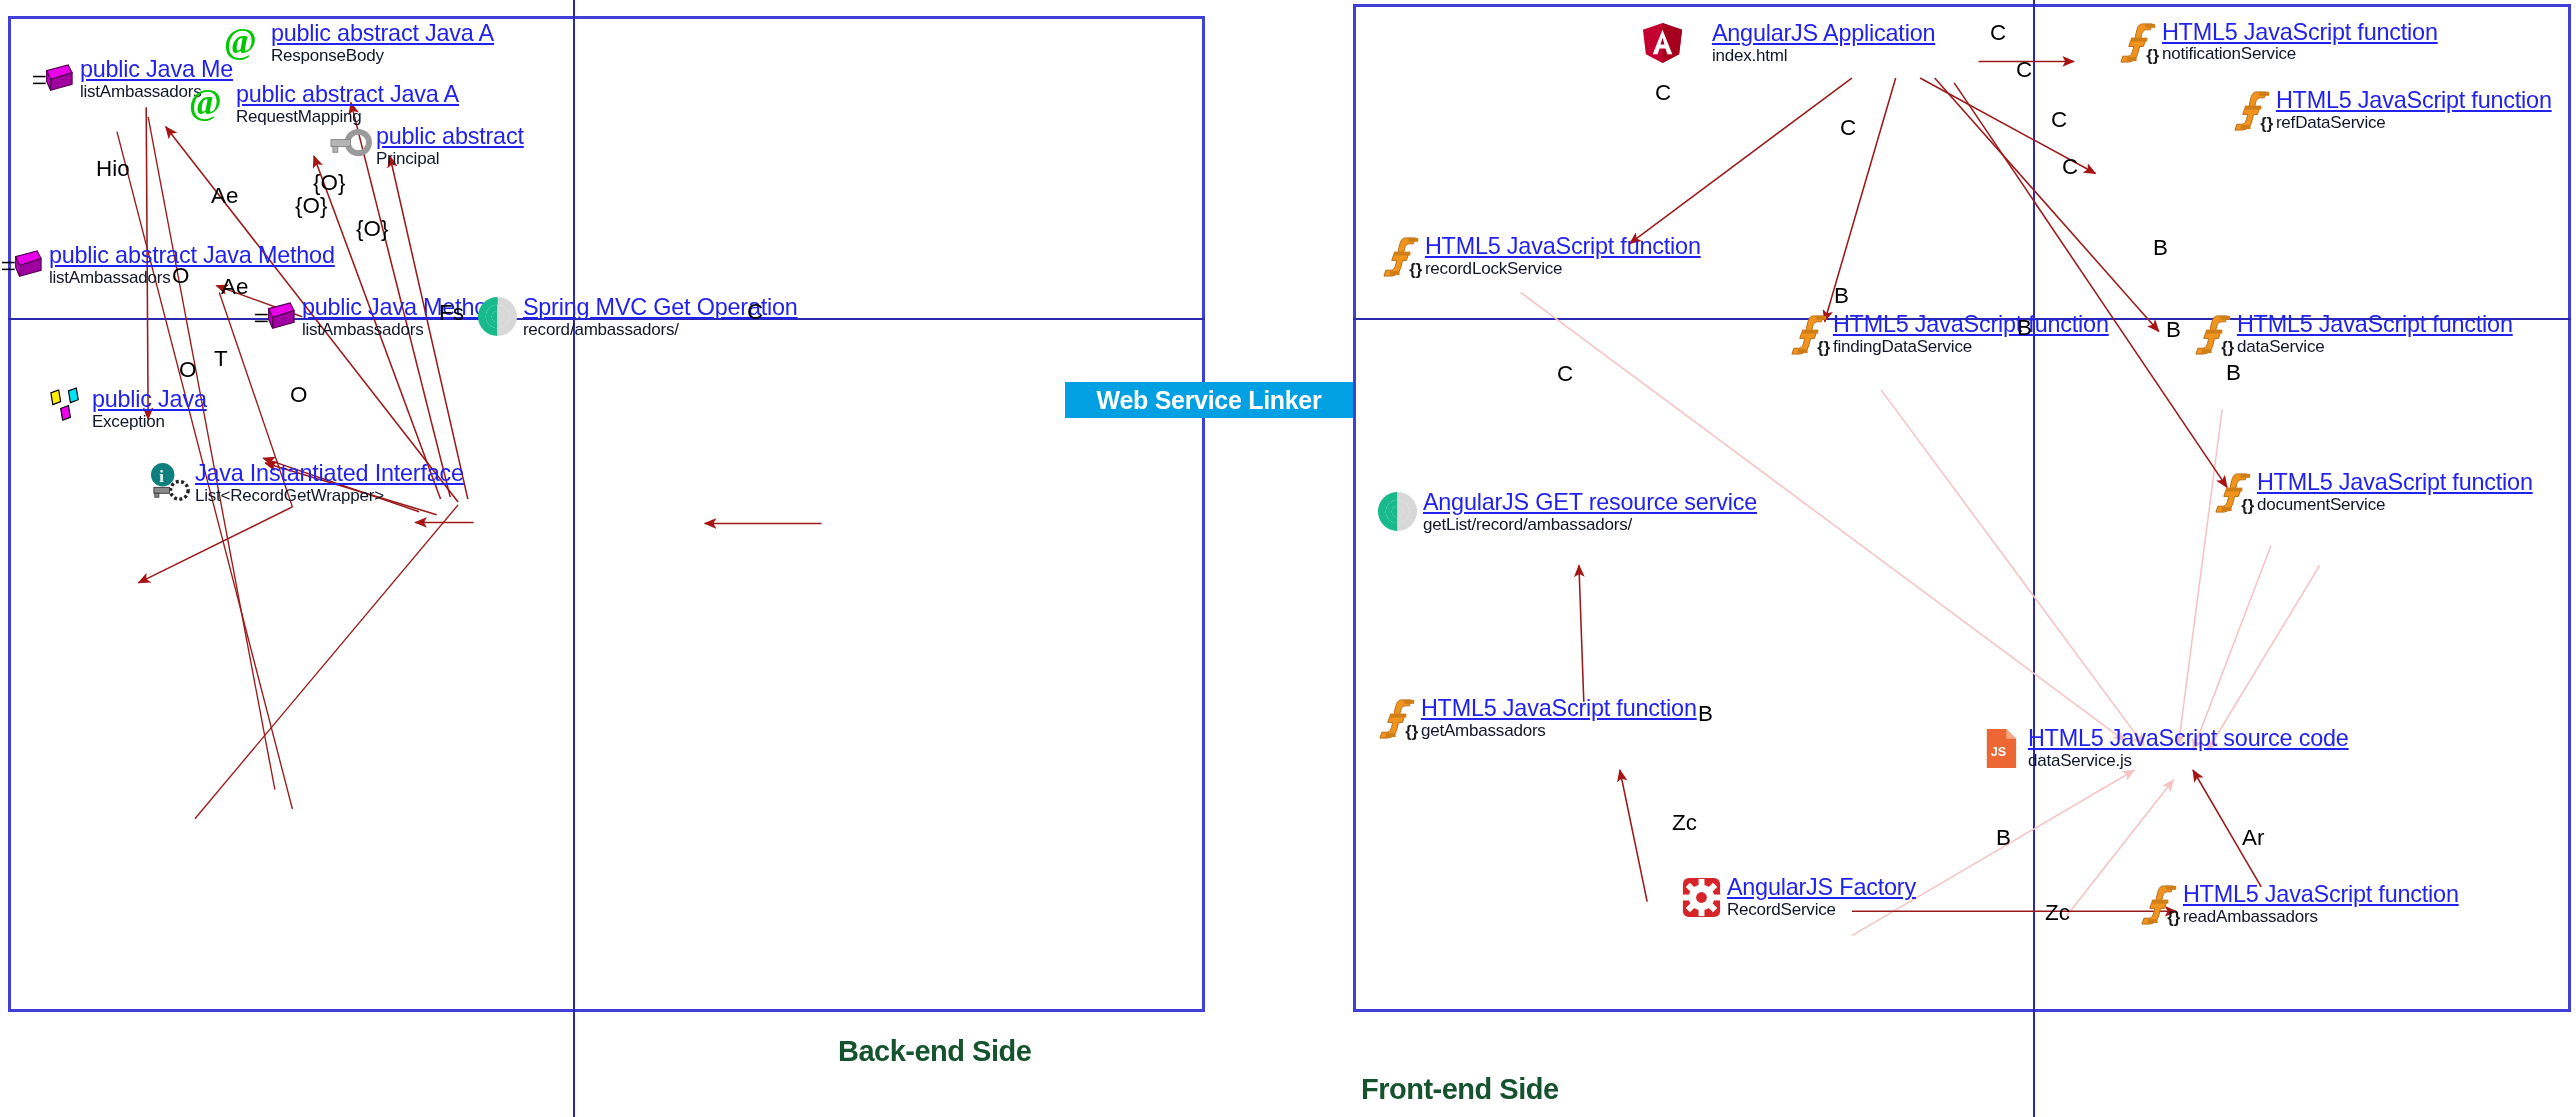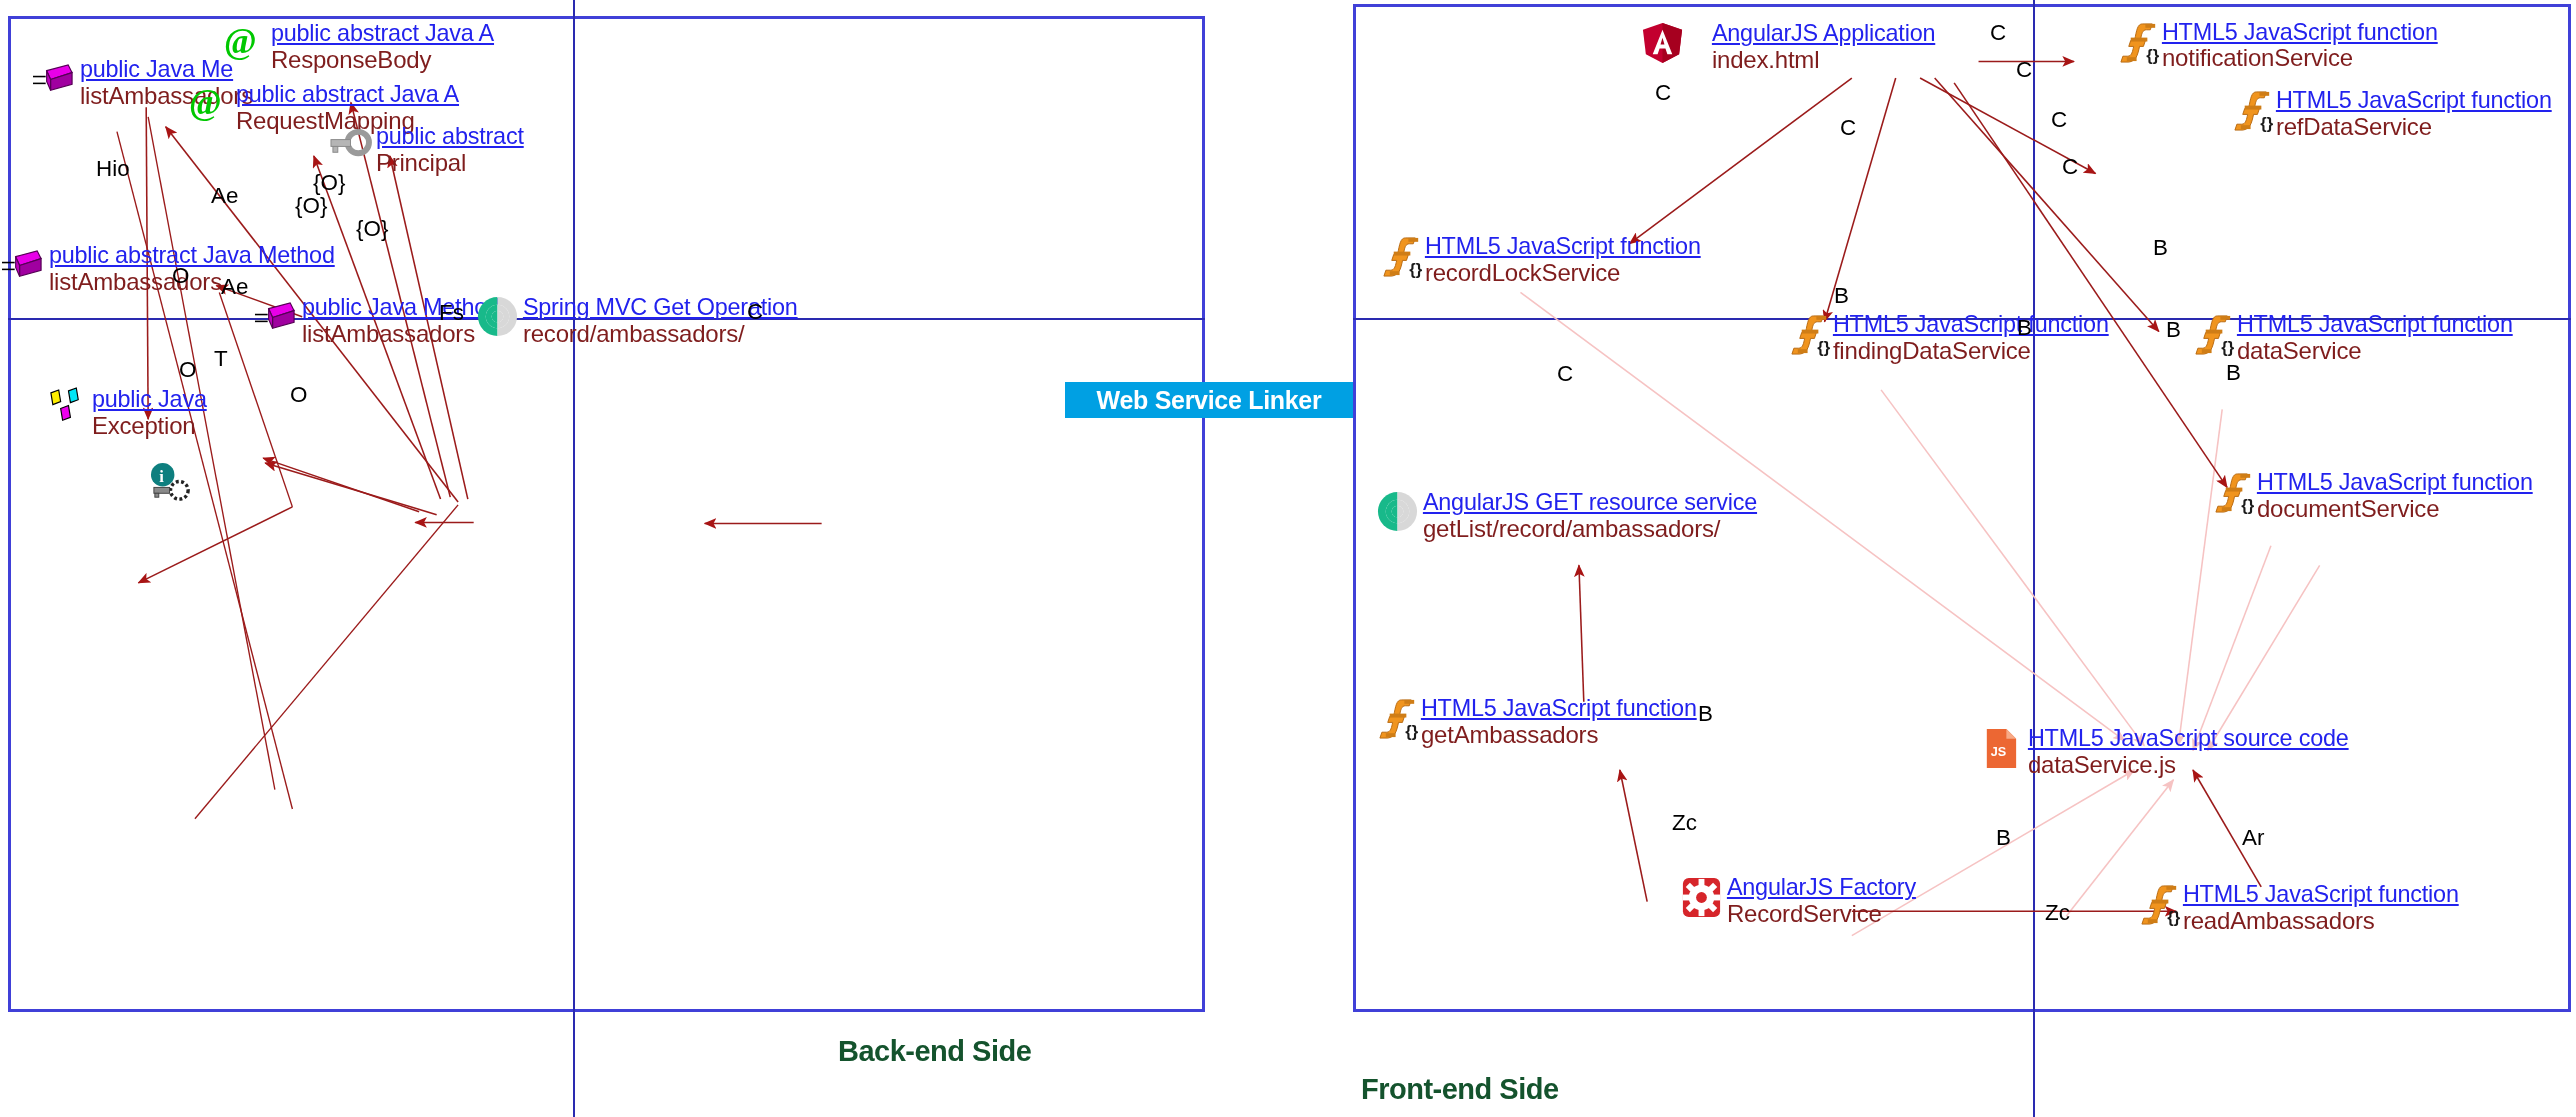--- a/index.html
+++ b/index.html
@@ -49,22 +49,22 @@
   }
   .node .txt { line-height: 1.05; }
   .node .title {
     color: #2222ee;
     font-size: 23.4px;
     text-decoration: underline;
     display: block;
     letter-spacing: -0.2px;
   }
   .node .sub {
-    color: #7f1d1d;
-    font-size: 24px;
+    color: #0f172a;
+    font-size: 17px;
     display: block;
     margin-top: 1px;
     letter-spacing: -0.2px;
   }
 
   
   .elabel {
     position: absolute;
     font-size: 22.4px;
     color: #000000;
@@ -310,20 +310,24 @@
 
   <div class="node" style="left:146px; top:461px;">
     <span class="ico">
       <svg width="51" height="45" viewBox="0 0 52 46">
         <circle cx="17" cy="14" r="12" fill="#0e7f7f"></circle>
         <text x="13.5" y="21" font-family="'Liberation Serif',serif" font-size="17" font-weight="bold" fill="#ffffff">i</text>
         <circle cx="34" cy="30" r="9" fill="none" stroke="#222" stroke-width="3.5" stroke-dasharray="3,2.5"></circle>
         <rect x="8" y="27" width="16" height="6" fill="#8a8a8a" stroke="#444" stroke-width="1"></rect>
         <rect x="9" y="33" width="4" height="4" fill="#8a8a8a" stroke="#444" stroke-width="1"></rect>
       </svg>
+    </span>
+    <span class="txt">
+      <span class="title">Java Instantiated Interface</span>
+      <span class="sub">List&lt;RecordGetWrapper&gt;</span>
     </span>
   </div>
 
   <div class="node" style="left:474px; top:295px;">
     <span class="ico">
       <svg width="47" height="43" viewBox="0 0 48 44">
         <path d="M24,2 A20,20 0 0,0 24,42 Z" fill="#18b98a"></path>
         <path d="M24,2 A20,20 0 0,1 24,42 Z" fill="#d8d8d8"></path>
         <circle cx="24" cy="22" r="20" fill="none" stroke="#ffffff" stroke-width="0"></circle>
         <circle cx="24" cy="22" r="12" fill="#ffffff"></circle>

